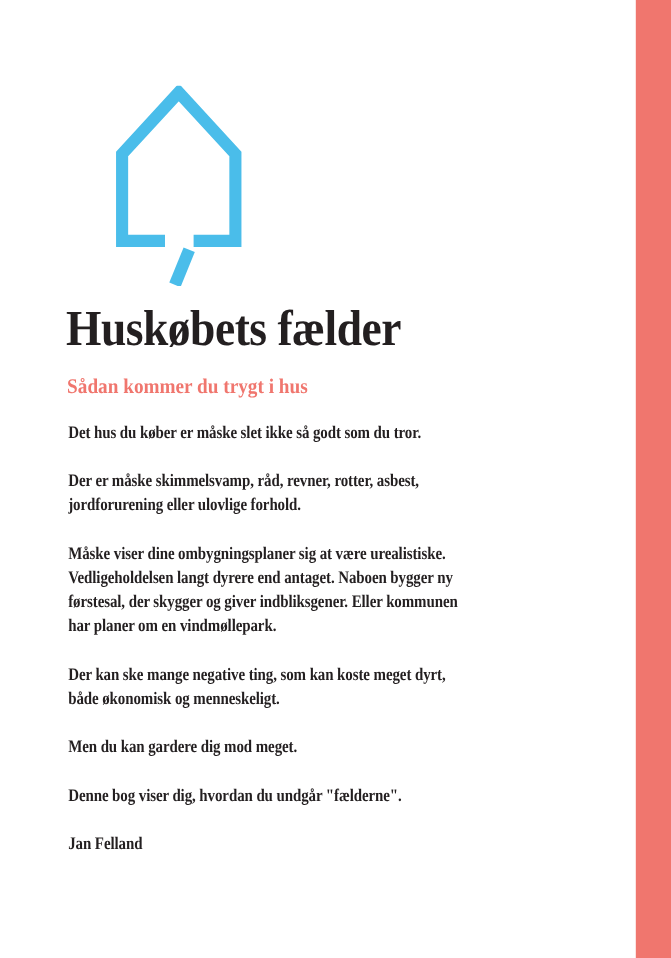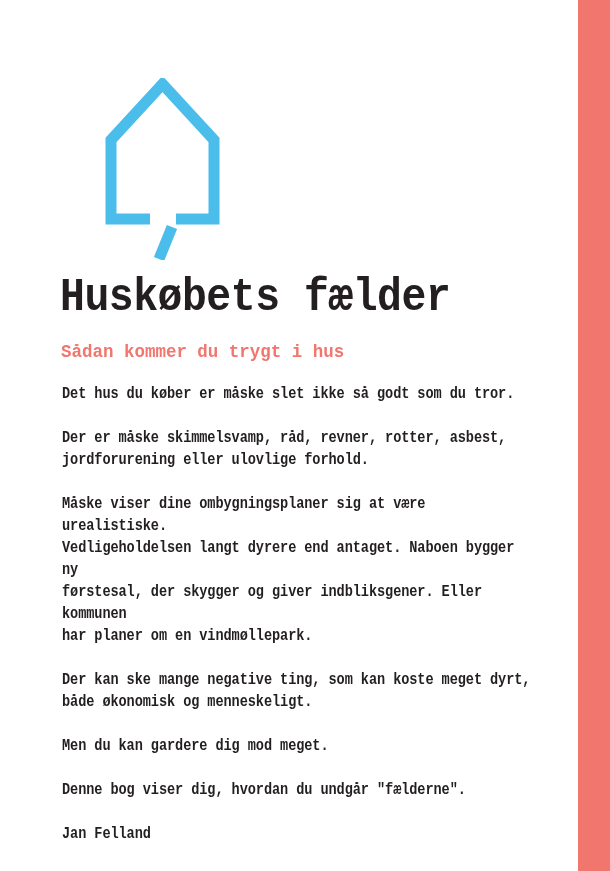--- a/index.html
+++ b/index.html
@@ -6,21 +6,21 @@
     margin: 0;
     padding: 0;
     background: #ffffff;
   }
   .page {
     position: relative;
     width: 610px;
     height: 871px;
     background: #ffffff;
     overflow: hidden;
-    font-family: Liberation Mono, monospace;
+    font-family: Liberation Serif, serif;
   }
   .accent-stripe {
     position: absolute;
     top: 0;
     right: 0;
     width: 32px;
     height: 871px;
     background: #f0766e;
   }
   .logo {

